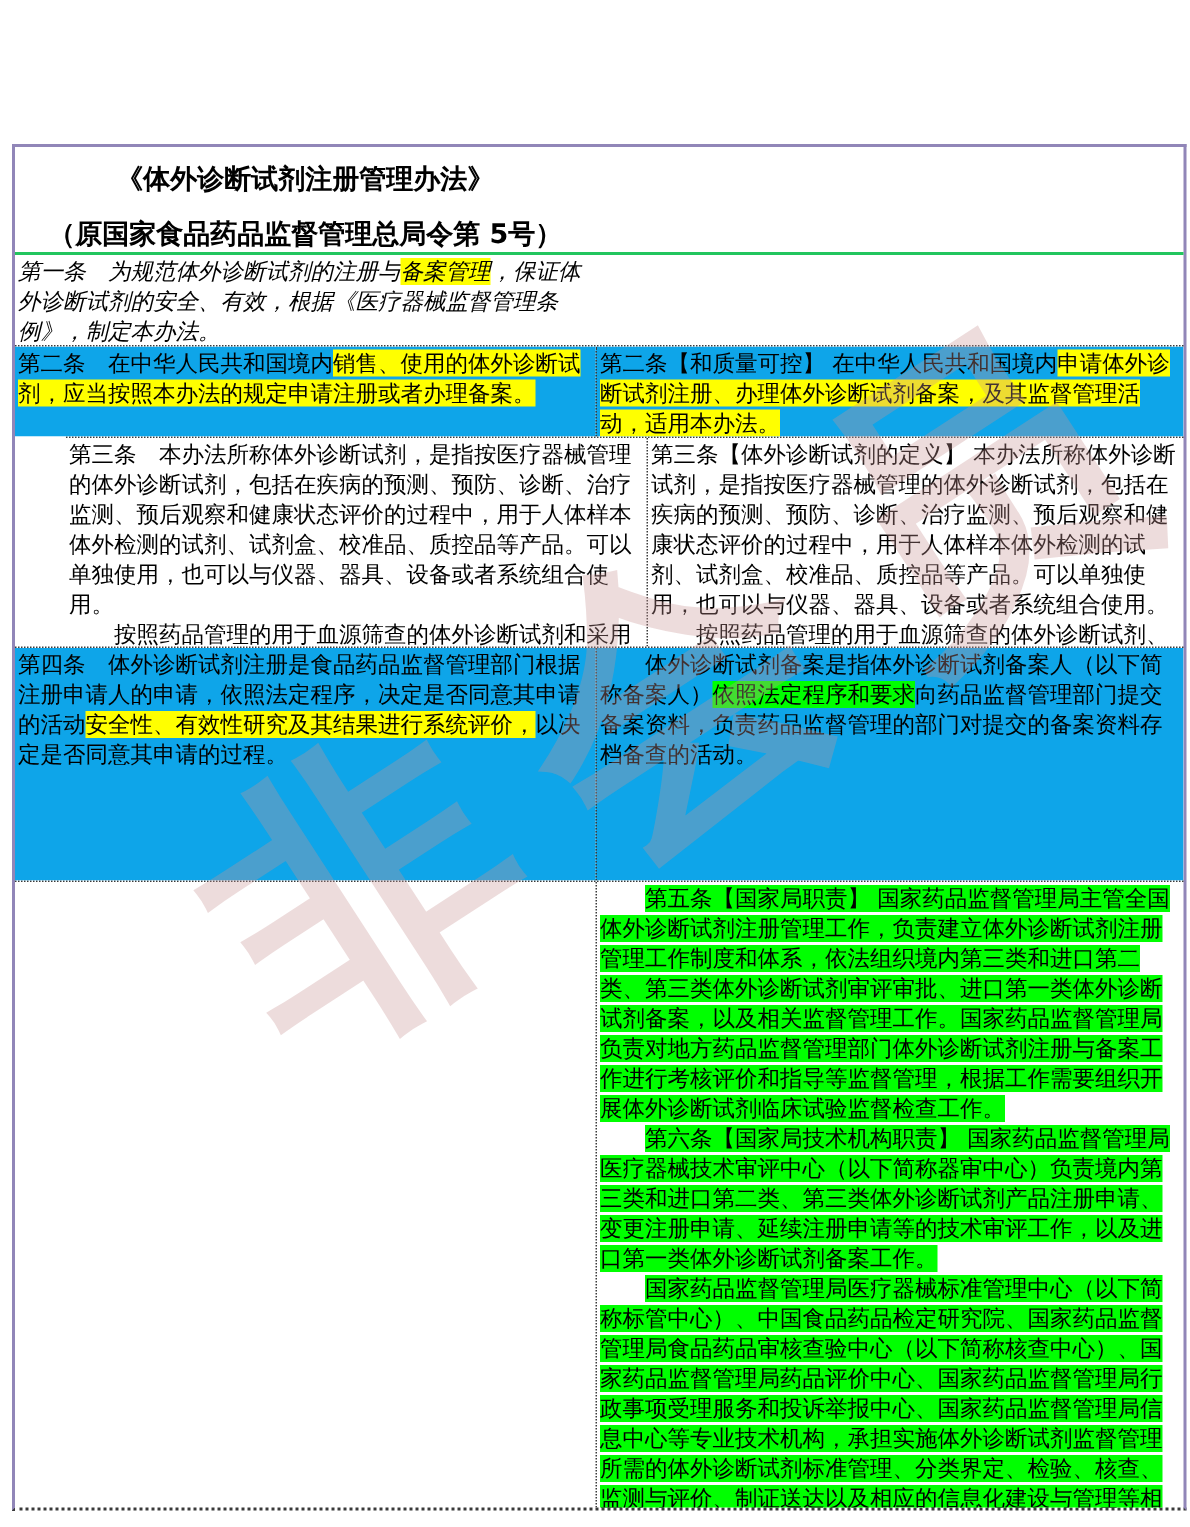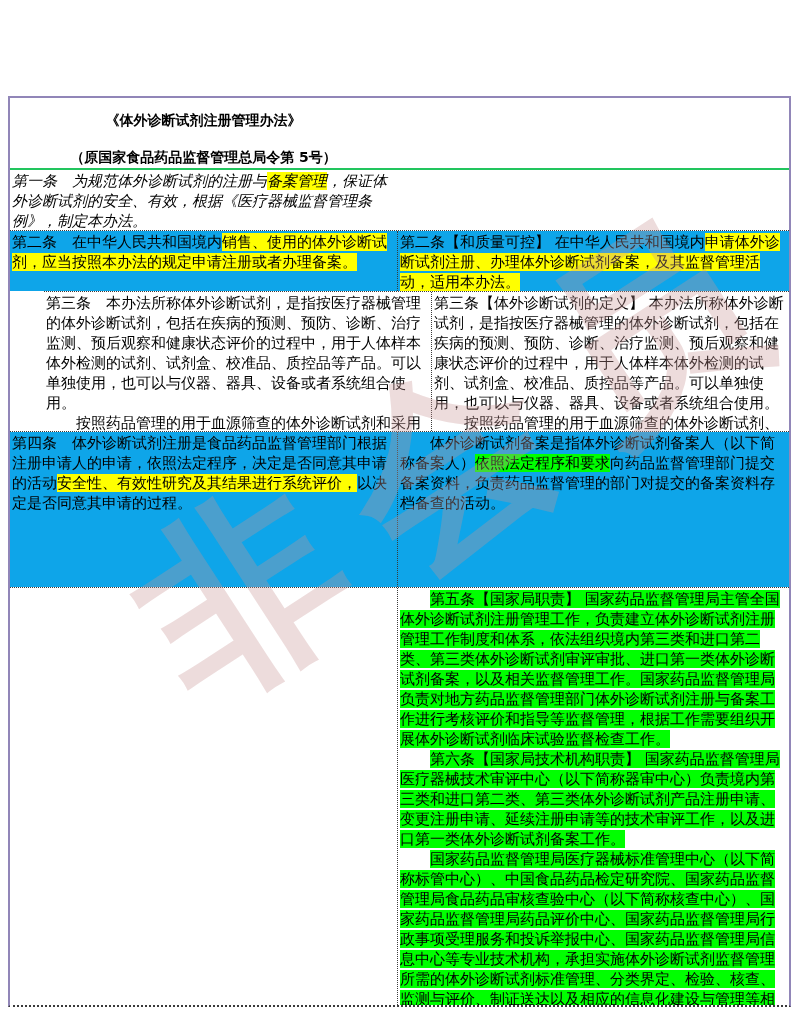--- a/index.html
+++ b/index.html
@@ -26,21 +26,21 @@
     width:387px;box-sizing:border-box;padding:1px 2px 0 2px;
     font-size:15px;line-height:20px;letter-spacing:0;
   }
   .cell.right{width:auto;flex:1;border-left:1px dotted #3a3a3a;}
   .t-row.shaded .cell{background:#0ea5e9;}
   .cell p{margin:0;text-indent:0;}
   .cell p.ind{text-indent:2em;}
   .hl-y{background:#ffff00;}
   .hl-g{background:#00ff00;}
   .header-cell{
-    text-align:center;font-weight:bold;font-size:14px;padding-top:12px;
+    text-align:center;font-weight:bold;font-size:18px;padding-top:12px;
   }
   .header-cell .h-line2{margin-top:17px;}
   .watermark{
     position:absolute;left:160px;top:548px;
     font-size:200px;font-weight:bold;line-height:1;
     color:rgba(201,148,148,0.33);
     transform:rotate(-33deg);transform-origin:left center;
     letter-spacing:42px;white-space:nowrap;
     pointer-events:none;z-index:5;
   }

